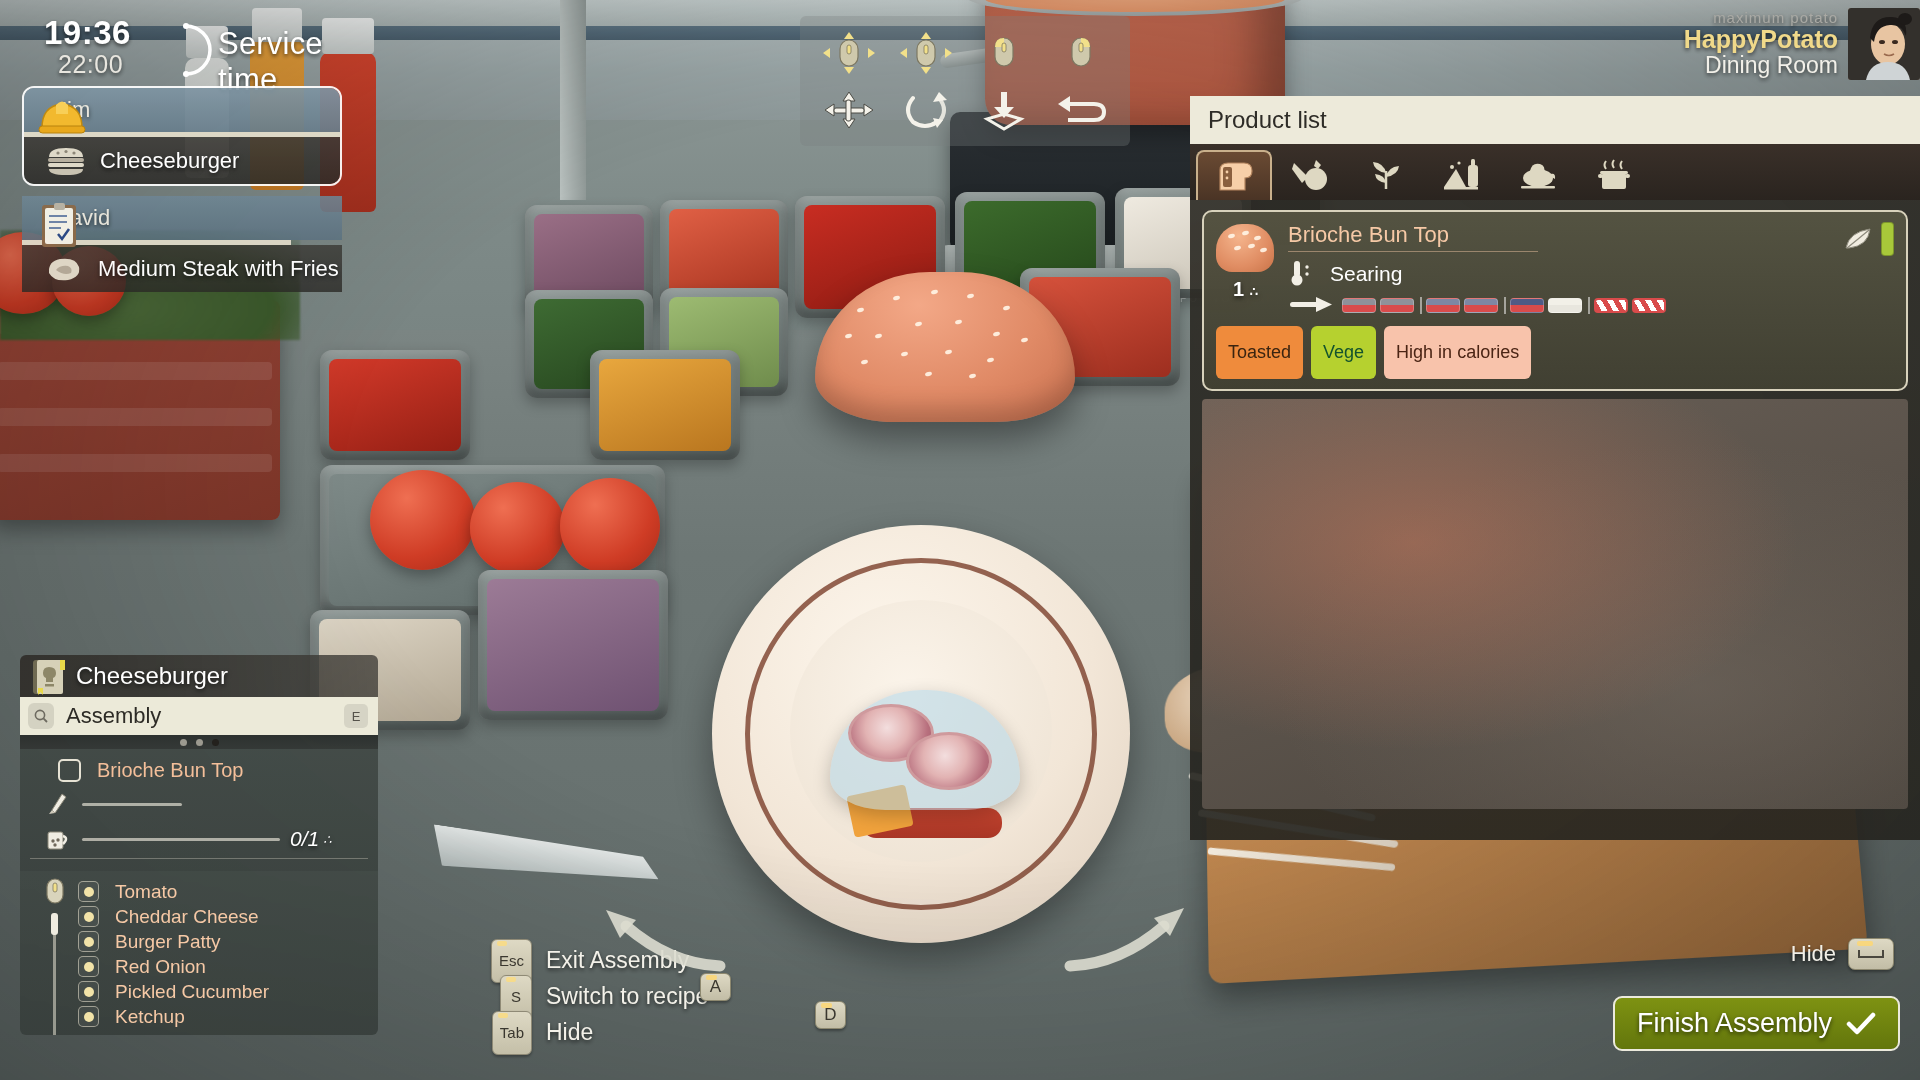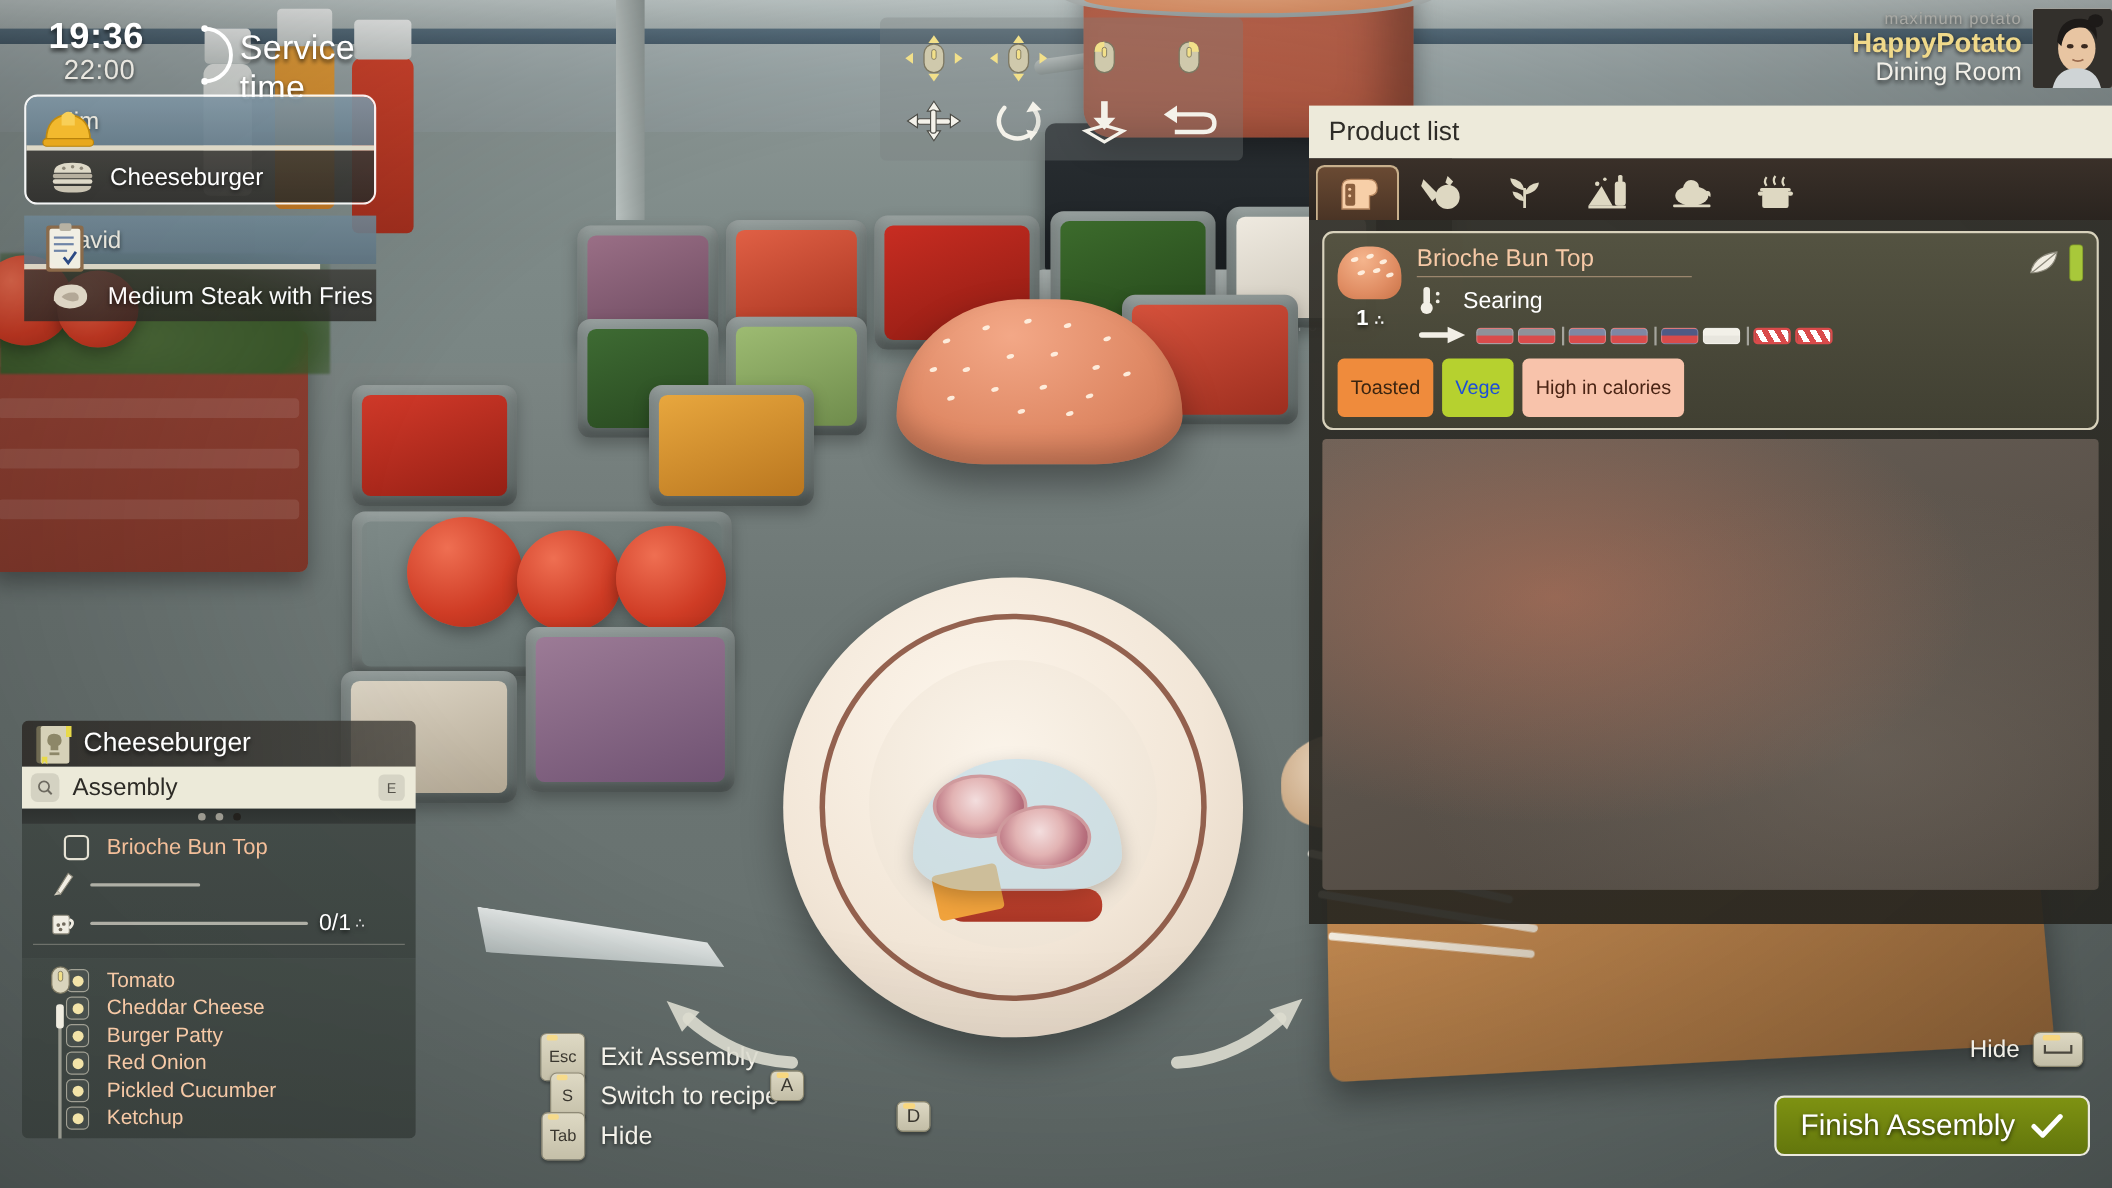--- a/index.html
+++ b/index.html
@@ -371,27 +371,27 @@
     padding:10px 0 12px 0;
   }
   .step-head { display:flex; align-items:center; padding-left:38px; }
   .step-box {
     width:23px; height:23px; border:2px solid #e6e2d4; border-radius:5px;
   }
   .step-name { font-size:20px; color:#f4bf9a; margin-left:16px; }
   .step-meter { display:flex; align-items:center; margin-top:9px; padding-left:24px; }
   .meter-icon { width:28px; height:26px; display:flex; align-items:center; justify-content:center;}
   .meter-track { height:3px; background:rgba(236,232,220,.65); border-radius:2px; margin-left:10px;}
-  .meter-val { font-size:21px; color:#fff; margin-left:10px; display:flex; align-items:center; gap:4px;}
+  .meter-val { font-size:21px; color:#fff; margin-left:10px; display:flex; align-items:center; gap:4px;font-style:italic;}
   .rp-sep { height:1px; background:rgba(220,215,200,.35); margin:6px 10px 0 10px; }
   .rp-list {
     background:linear-gradient(180deg,rgba(62,70,66,.86),rgba(54,61,58,.88));
     padding:8px 0 6px 0; position:relative;
   }
-  .ing-row { display:flex; align-items:center; height:25px; padding-left:40px; }
+  .ing-row { display:flex; align-items:center; height:25px; padding-left:58px; }
   .ing-box {
     width:21px; height:21px; border:1px solid rgba(236,230,210,.55); border-radius:5px;
     background:rgba(255,255,255,.05); display:flex; align-items:center; justify-content:center;
   }
   .ing-dot { width:10px; height:10px; border-radius:50%; background:#f2e3a8; }
   .ing-name { font-size:19px; color:#f6c9a6; margin-left:16px; }
   .scroll-hint { position:absolute; left:22px; top:6px; width:26px; }
   .scroll-track {
     position:absolute; left:33px; top:54px; width:3px; height:130px;
     background:rgba(230,226,210,.55); border-radius:2px;
@@ -833,21 +833,21 @@
                 <div class="seg-div"></div>
                 <div class="seg" style="background: repeating-linear-gradient(60deg, rgb(217, 75, 75) 0px, rgb(217, 75, 75) 5px, rgb(255, 255, 255) 5px, rgb(255, 255, 255) 10px); border: 2px solid rgb(217, 75, 75);"></div>
                 <div class="seg" style="background: repeating-linear-gradient(60deg, rgb(217, 75, 75) 0px, rgb(217, 75, 75) 5px, rgb(255, 255, 255) 5px, rgb(255, 255, 255) 10px); border: 2px solid rgb(217, 75, 75);"></div>
               </div>
           </div>
         </div>
       </div>
 
       <div class="pc-tags" id="product-tags">
           <div class="tag" style="background: rgb(239, 139, 60); color: rgb(58, 36, 16);">Toasted</div>
-          <div class="tag" style="background: rgb(182, 209, 47); color: #1d4ed8; text-align: center;">Vege</div>
+          <div class="tag" style="background: rgb(182, 209, 47); color: #14532d; text-align: center;">Vege</div>
           <div class="tag" style="background: rgb(248, 195, 171); color: rgb(74, 36, 20);">High in calories</div>
         </div>
     </div>
 
     <div class="pl-preview"></div>
   </div>
 </div>
 
 <div id="recipe" class="hud">
   <div class="rp-title">

